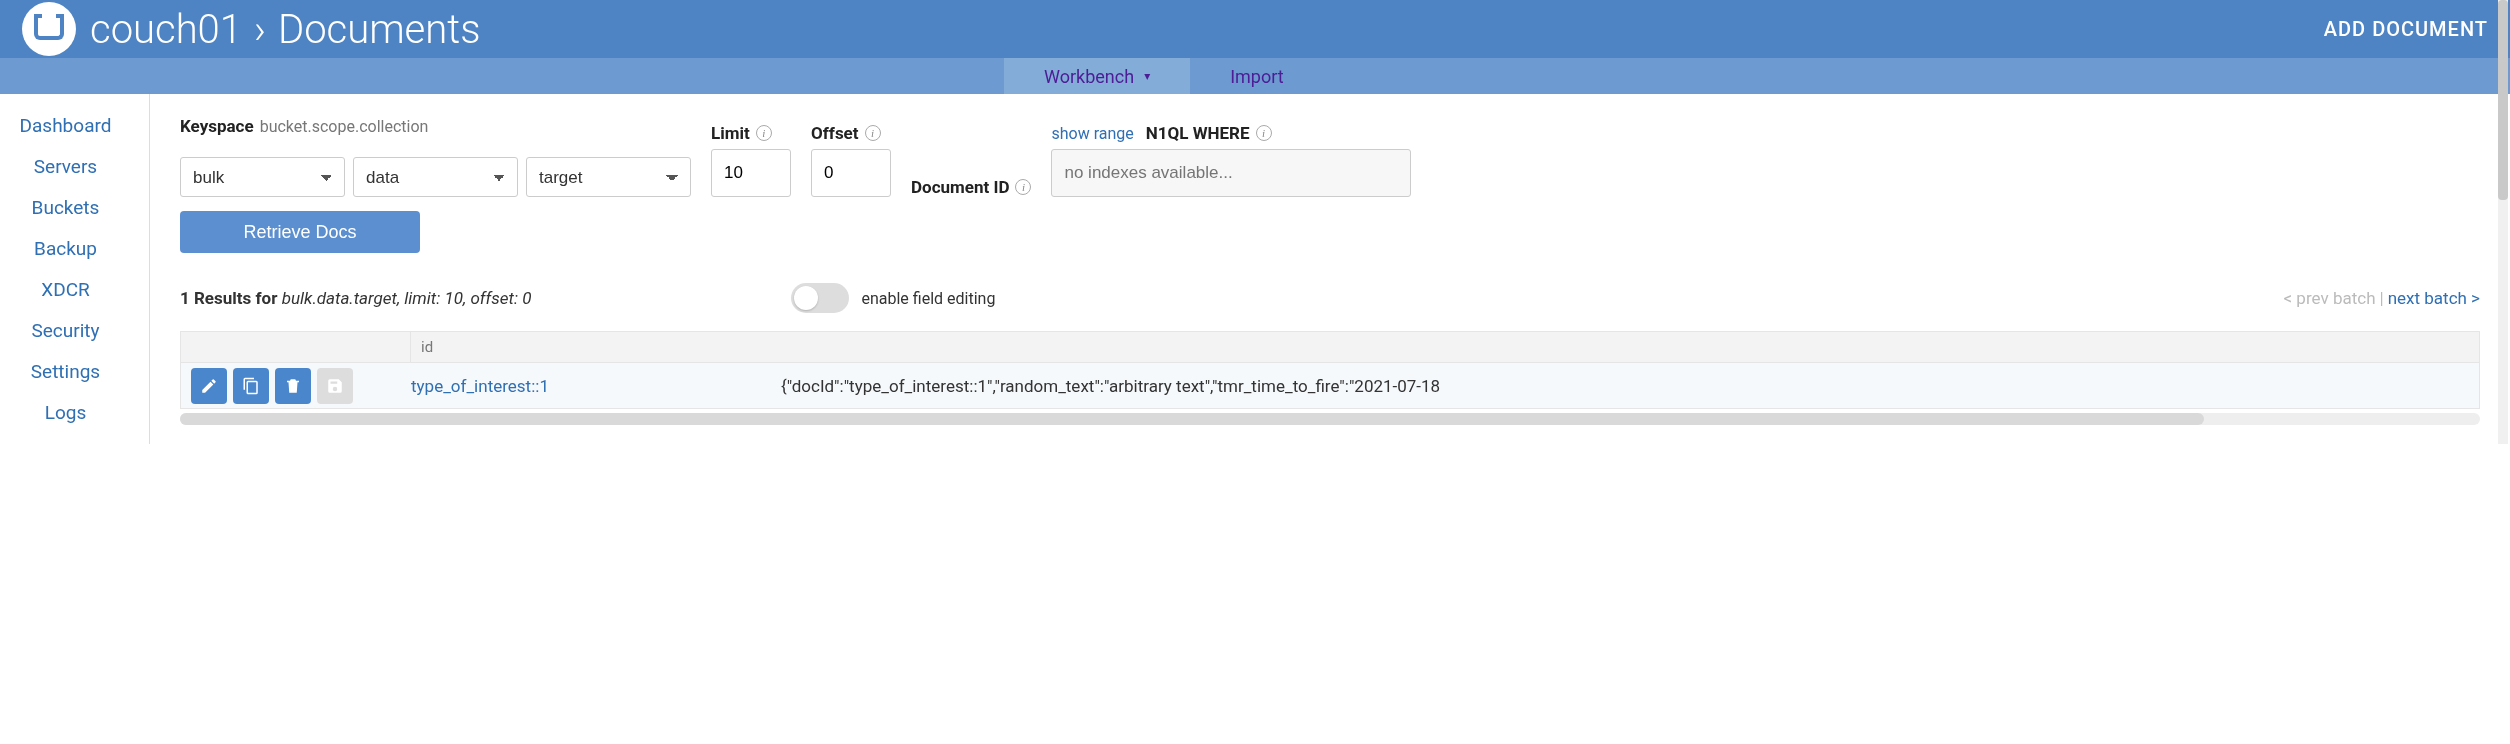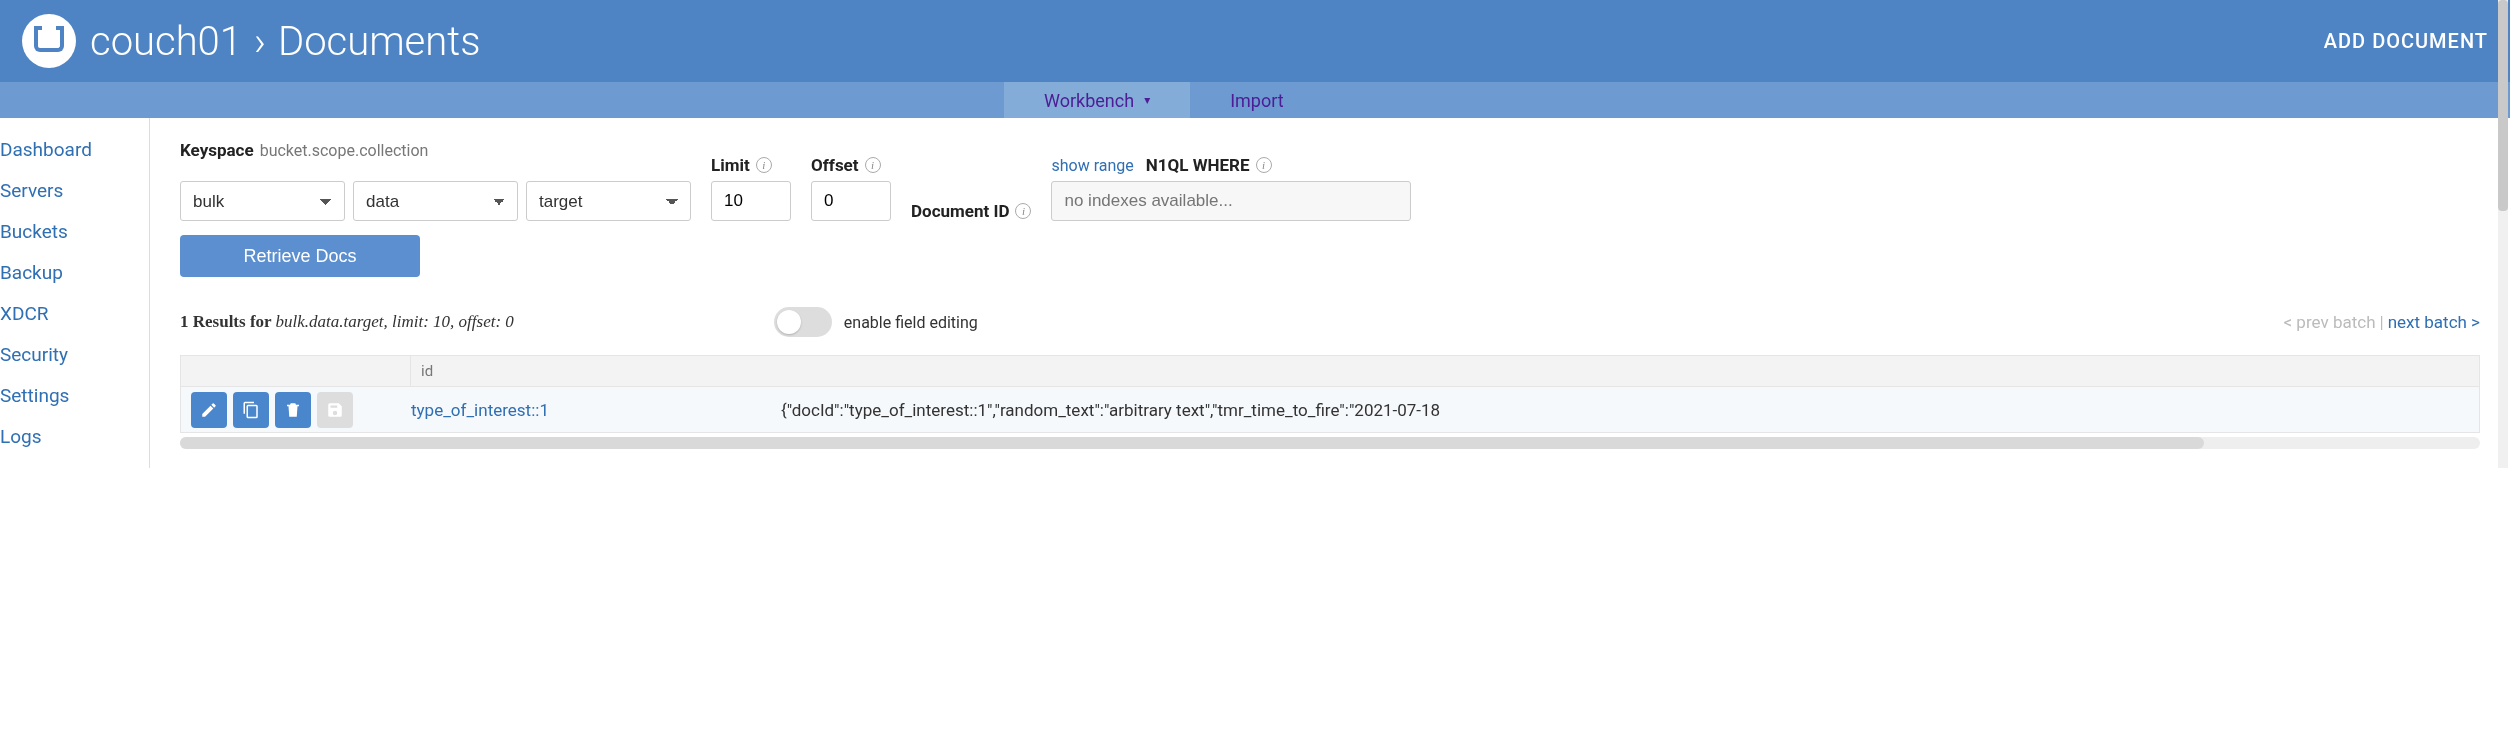--- a/index.html
+++ b/index.html
@@ -1,53 +1,53 @@
 <!DOCTYPE html>
 <html><head>
 <meta charset="utf-8">
 <style>
   * { box-sizing: border-box; margin: 0; padding: 0; }
   body { font-family: -apple-system, BlinkMacSystemFont, "Segoe UI", Roboto, Helvetica, Arial, sans-serif; background: #fff; color: #333; font-size: 16px; }
-  .topbar { background: #4e84c4; height: 82px; display: flex; align-items: center; padding: 0 22px; }
+  .topbar { background: #4e84c4; height: 58px; display: flex; align-items: center; padding: 0 22px; }
   .logo-circle { width: 54px; height: 54px; background: #fff; border-radius: 50%; display: flex; align-items: center; justify-content: center; margin-right: 14px; }
   .logo-inner { width: 30px; height: 22px; border: 4px solid #4e84c4; border-top: none; border-radius: 0 0 6px 6px; position: relative; }
   .logo-inner::before { content:""; position:absolute; top:-4px; left:-4px; width:8px; height:4px; background:#4e84c4; }
   .logo-inner::after { content:""; position:absolute; top:-4px; right:-4px; width:8px; height:4px; background:#4e84c4; }
   .crumb { color:#fff; font-size: 40px; font-weight: 300; display:flex; align-items:center; gap:12px; }
   .crumb .sep { font-weight:300; }
   .topbar .spacer { flex:1; }
   .add-doc { color:#fff; font-size: 20px; font-weight:500; letter-spacing:1px; cursor:pointer; }
   .tabbar { background:#6c9ad1; height:36px; display:flex; align-items:stretch; }
   .tabbar .left-fill { flex: 0 0 40%; }
   .tab { display:flex; align-items:center; justify-content:center; color:#4c1d95; font-size:18px; padding:0 40px; cursor:pointer; gap:10px; }
   .tab.active { background:#84acd9; }
   .chev { font-size:12px; }
   .main { display:flex; }
   .sidebar { width:150px; border-right:1px solid #ddd; padding: 20px 0; }
-  .sidebar .nav { display:flex; flex-direction:column; align-items:flex-start; gap:18px; padding-right:18px; }
+  .sidebar .nav { display:flex; flex-direction:column; align-items:center; gap:18px; padding-right:18px; }
   .sidebar .nav a { color:#2f6fb3; text-decoration:none; font-size:19px; cursor:pointer; }
   .content { flex:1; padding: 22px 30px 10px 30px; }
   .controls-row { display:flex; align-items:flex-end; gap:20px; }
   .group { display:flex; flex-direction:column; gap:6px; }
   .toplabel { font-size:17px; color:#222; display:flex; align-items:center; gap:6px; }
   .toplabel .bold { font-weight:700; }
   .toplabel .hint { color:#777; font-size:16px; font-weight:400; }
   .info-circ { display:inline-flex; width:16px; height:16px; border:1px solid #aaa; border-radius:50%; align-items:center; justify-content:center; font-size:11px; color:#888; font-style: italic; font-family: Georgia, serif; }
   .selects { display:flex; gap:8px;margin-top:15px; }
   select.ks { height:40px; border:1px solid #ccc; background:#fff; padding:0 32px 0 12px; font-size:17px; color:#333; appearance:none; -webkit-appearance:none; background-image: linear-gradient(45deg, transparent 50%, #555 50%), linear-gradient(135deg, #555 50%, transparent 50%); background-position: calc(100% - 18px) 17px, calc(100% - 12px) 17px; background-size:6px 6px, 6px 6px; background-repeat:no-repeat; border-radius:3px; min-width:165px; cursor:pointer; }
-  input.txt { height:40px; border:1px solid #ccc; padding:0 12px; font-size:17px; border-radius:3px; background:#fff; }
+  input.txt { height:48px; border:1px solid #ccc; padding:0 12px; font-size:17px; border-radius:3px; background:#fff; }
   .limit { width:80px; }
   .offset { width:80px; }
   .docid { width:292px; }
   .where { width:360px; }
   input.disabled { background:#f7f7f7; color:#aaa; }
   .show-range { color:#2f6fb3; font-size:16px; cursor:pointer; display:inline-block; margin-right:6px; }
   .btn-retrieve { margin-top:14px; background:#5b8fcf; color:#fff; border:none; height:42px; width:240px; font-size:18px; border-radius:4px; cursor:pointer; }
   .results-row { display:flex; align-items:center; margin-top:30px; }
-  .results-text { font-size:17px;font-family:Liberation Serif, serif; }
+  .results-text { font-size:17px; }
   .results-text .bold { font-weight:700; }
   .results-text .ital { font-style:italic; font-weight:400; }
   .toggle-wrap { display:flex; align-items:center; gap:12px; margin-left:260px; }
   .toggle { width:58px; height:30px; background:#ddd; border-radius:30px; position:relative; cursor:pointer; }
   .toggle .knob { position:absolute; left:3px; top:3px; width:24px; height:24px; background:#fff; border-radius:50%; box-shadow:0 1px 2px rgba(0,0,0,0.2); }
   .batch-nav { margin-left:auto; display:flex; align-items:center; gap:4px; font-size:17px; }
   .batch-nav .prev { color:#bbb; }
   .batch-nav .divider { color:#bbb; }
   .batch-nav .next { color:#2f6fb3; cursor:pointer; }
   .table { margin-top:18px; }

